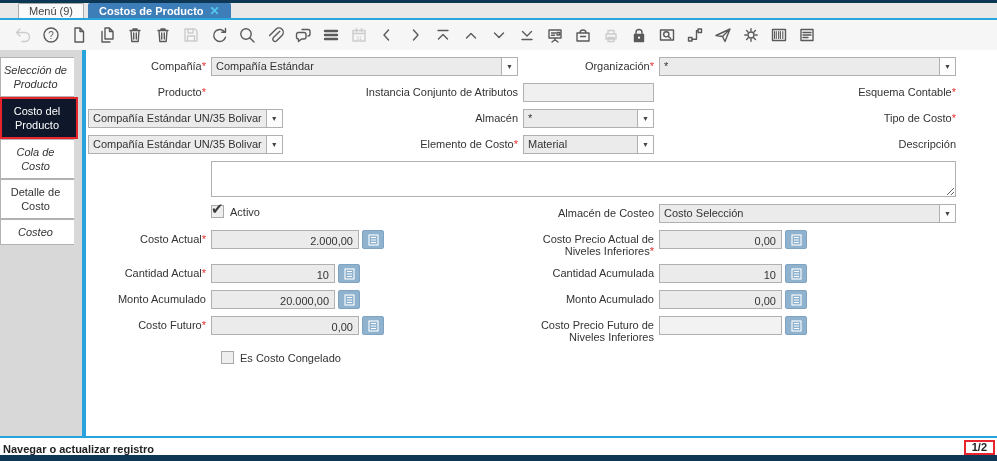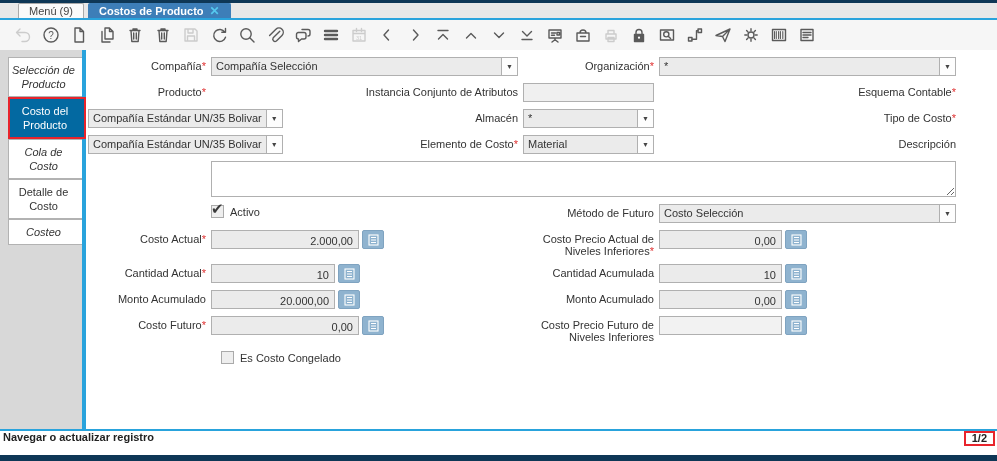--- a/index.html
+++ b/index.html
@@ -21,23 +21,23 @@
   .tbi { width:22px; height:22px; display:flex; align-items:center; justify-content:center; }
   .tbi svg { stroke:#5a5a5a; fill:none; stroke-width:1.4; stroke-linecap:round; stroke-linejoin:round; }
   .tbi.dis svg { stroke:#cccccc; }
   .tbi svg text { stroke:none; fill:#5a5a5a; font-family:"Liberation Sans",sans-serif; }
   .tbi.dis svg text { fill:#cccccc; }
 
   
   .content { flex:1 1 auto; display:flex; overflow:hidden; border-bottom:2px solid #29a3dc; }
   .sidebar { width:86px; background:#d8d8d8; flex:0 0 auto; position:relative; padding-top:7px; }
   .sidebar::after { content:""; position:absolute; top:0; right:0; width:4px; height:100%; background:#29a3dc; }
-  .stab { margin-left:8px; width:74px; background:#fff; border:1px solid #b2b2b2; border-right:none; padding:5px 6px 5px 2px; font-size:11px; color:#333; text-align:center; line-height:14px; position:relative; z-index:1; cursor:pointer; }
+  .stab { width:74px; background:#fff; border:1px solid #b2b2b2; border-right:none; padding:5px 6px 5px 2px; font-size:11px; color:#333; text-align:center; line-height:14px; position:relative; z-index:1; cursor:pointer; }
   .stab.it { font-style:italic; }
-  .stab.active { background:#0369a1; color:#fff; border:2px solid #e8242c; width:78px; }
+  .stab.active { background:#0f172a; color:#fff; border:2px solid #e8242c; width:78px; }
 
   .form { flex:1 1 auto; background:#fff; padding:7px 10px 0 2px; }
   .fgrid { display:grid; grid-template-columns:118px 307px 131px 297px; column-gap:5px; row-gap:7px; font-size:11px; color:#333; align-items:start; }
   .lbl { text-align:right; padding-top:3px; line-height:12px; }
   .lbl .lnk { }
   .req { color:#e03030; }
 
   .field { display:flex; height:19px; }
   .fsel { border:1px solid #b0b0b0; flex:1; display:flex; background:#ebebeb; }
   .fsel .val { flex:1; padding:2px 4px; overflow:hidden; white-space:nowrap; }
@@ -49,21 +49,21 @@
   .num { border:1px solid #b0b0b0; background:#ebebeb; height:19px; text-align:right; padding:4px 5px; }
   .num.empty { background:#f2f2f2; }
   .calc-btn { width:22px; height:19px; margin-left:3px; background:#8fb3cf; border:1px solid #7fa3c0; border-radius:2px; display:flex; align-items:center; justify-content:center; cursor:pointer; }
   .calc-btn svg { stroke:#fff; fill:none; stroke-width:1.1; }
   textarea.desc { grid-column:2 / 5; width:100%; height:36px; border:1px solid #b0b0b0; resize:vertical; font-family:"Liberation Sans",sans-serif; font-size:11px; padding:2px 4px; background:#fff; }
   .chkrow { display:flex; align-items:center; gap:6px; padding-top:1px; }
   .chk { width:13px; height:13px; background:#eee; border:1px solid #aaa; position:relative; }
   .chk .mark { position:absolute; left:-1px; top:-6px; font-size:15px; color:#3a3a3a; }
 
   
-  .statusbar { height:24px; background:#fff; display:flex; align-items:flex-start; justify-content:space-between; padding:0 2px 0 3px; font-size:11px; font-weight:bold; color:#222; flex:0 0 auto; }
+  .statusbar { height:17px; background:#fff; display:flex; align-items:flex-end; justify-content:space-between; padding:0 2px 0 3px; font-size:11px; font-weight:bold; color:#222; flex:0 0 auto; }
   .recind { border:2px solid #e8242c; padding:0 6px; font-weight:bold; line-height:11px; }
   .botbar { height:6px; background:#0e3756; flex:0 0 auto; }
 </style>
 </head>
 <body>
 
 <div class="window">
   <div class="topbar"></div>
 
   <div class="tabstrip">
@@ -244,21 +244,21 @@
       <div class="stab">Detalle de Costo</div>
       <div class="stab it">Costeo</div>
     </div>
 
     <div class="form">
       <div class="fgrid">
 
         <div class="lbl"><span class="lnk">Compañía</span><span class="req">*</span></div>
         <div class="field">
           <div class="fsel">
-              <span class="val">Compañía Selección</span>
+              <span class="val">Compañía Estándar</span>
               <span class="dd">▼</span>
             </div>
         </div>
         <div class="lbl"><span class="lnk">Organización</span><span class="req">*</span></div>
         <div class="field">
           <div class="fsel">
               <span class="val">*</span>
               <span class="dd">▼</span>
             </div>
         </div>
@@ -302,21 +302,21 @@
         <div class="lbl"><span>Descripción</span></div>
         <textarea class="desc" style=""></textarea>
 
         <div class="lbl"></div>
         <div class="chkrow">
           <span class="chk">
               <span class="mark">✔</span>
             </span>
           <span>Activo</span>
         </div>
-        <div class="lbl"><span>Método de Futuro</span></div>
+        <div class="lbl"><span>Almacén de Costeo</span></div>
         <div class="field">
           <div class="fsel">
               <span class="val">Costo Selección</span>
               <span class="dd">▼</span>
             </div>
         </div>
 
         <div class="lbl"><span>Costo Actual</span><span class="req">*</span></div>
         <div class="field">
           <span class="num" style="width:148px">2.000,00</span>

